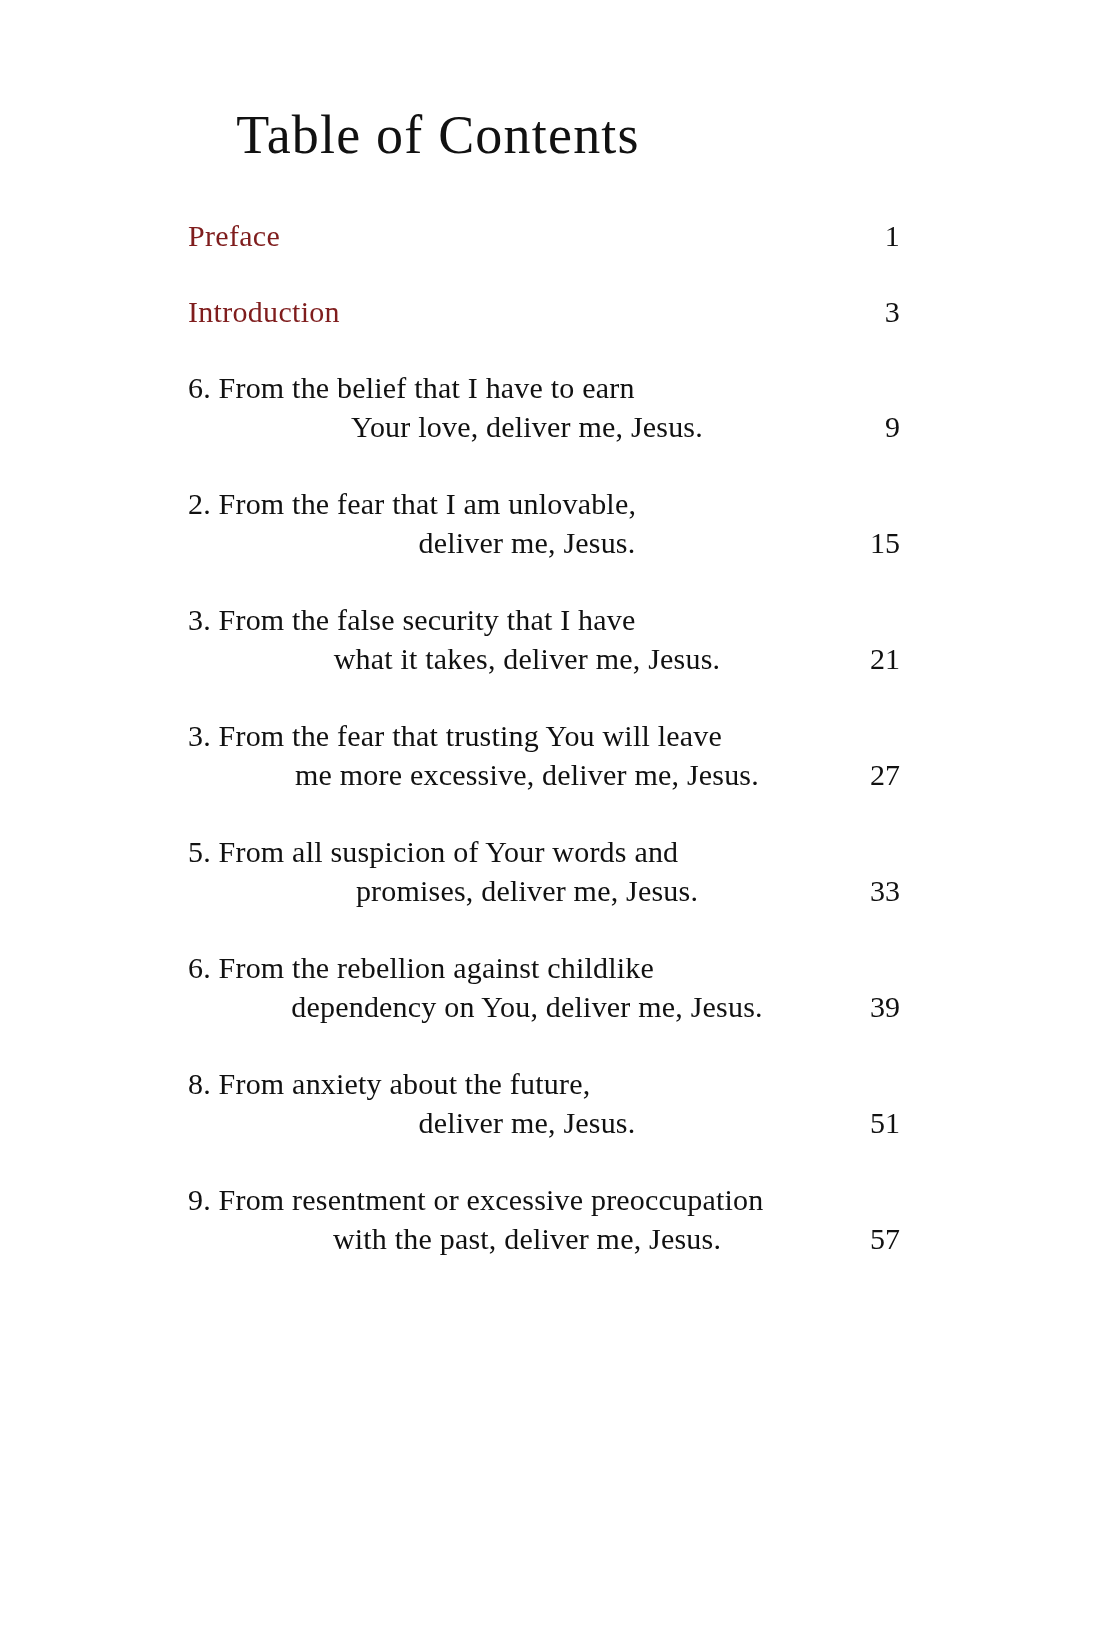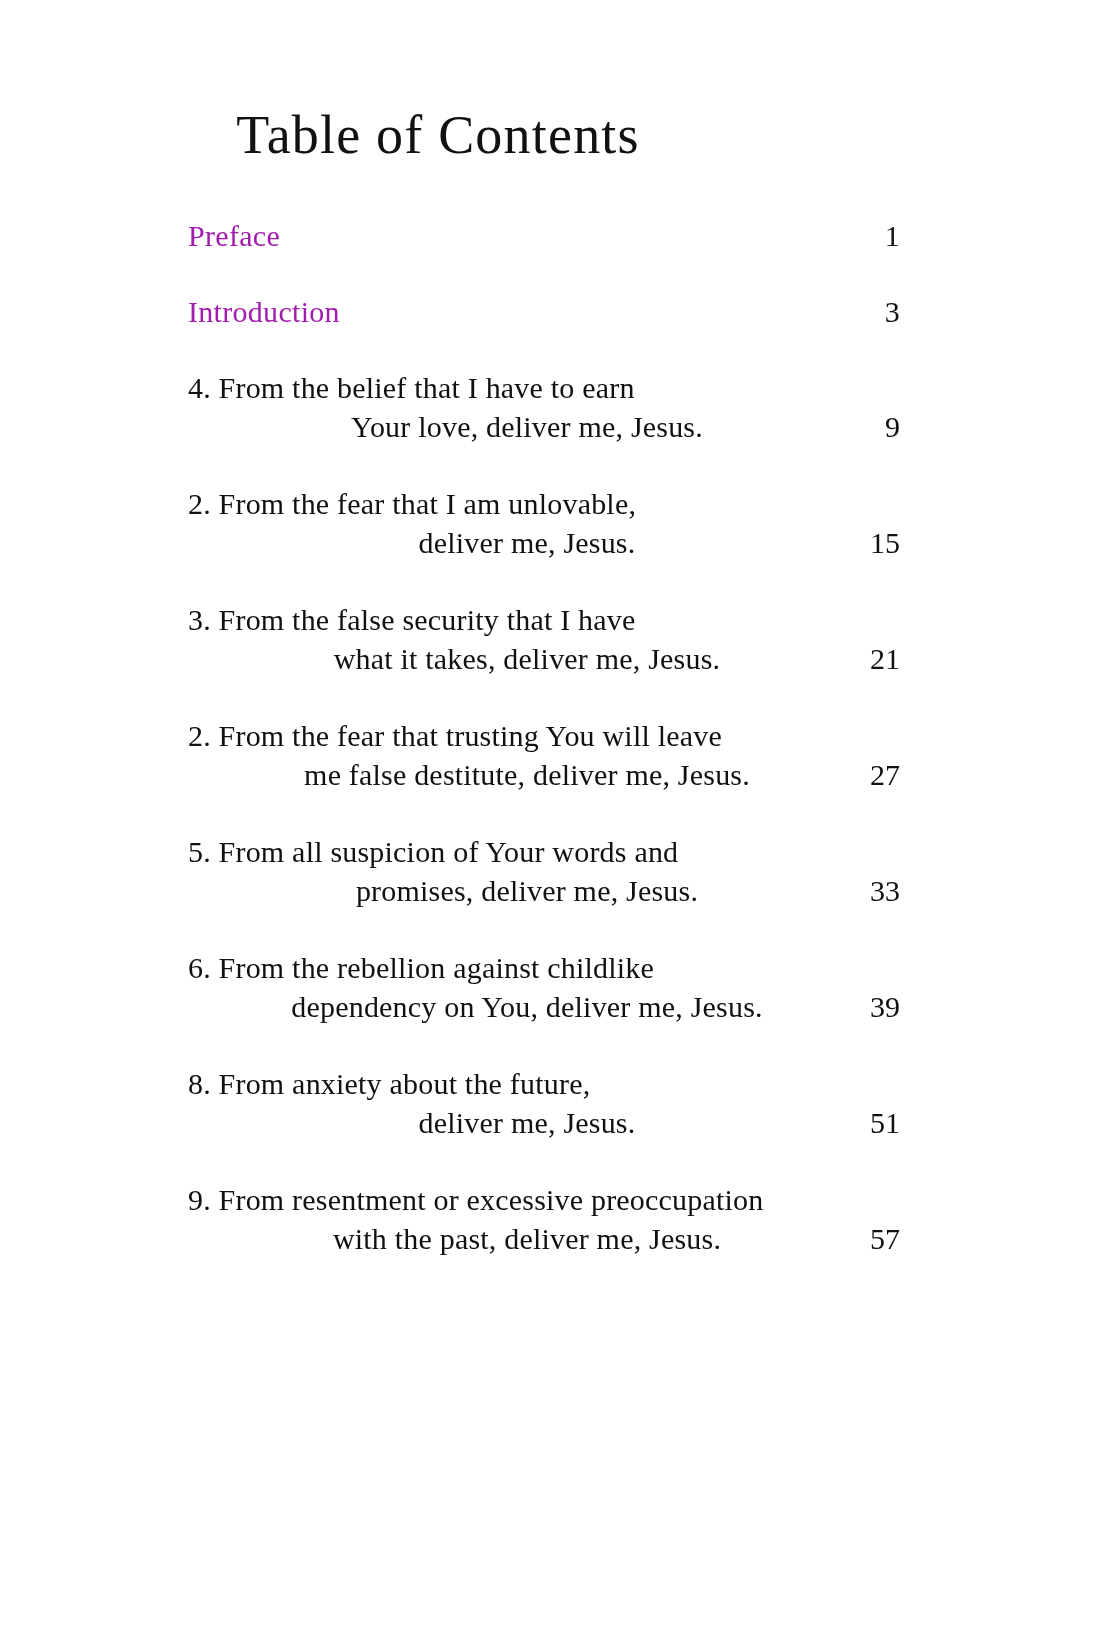--- a/index.html
+++ b/index.html
@@ -48,21 +48,21 @@
   .front-entry {
     position: relative;
     display: block;
     height: 76px;
     font-size: 30px;
     line-height: 40px;
     letter-spacing: 0.3px;
   }
   .front-entry .fe-label {
     display: inline-block;
-    color: #a21caf;
+    color: #7f1d1d;
   }
   .front-entry .fe-page {
     position: absolute;
     right: 0;
     top: 0;
     width: 70px;
     text-align: right;
     font-size: 30px;
     line-height: 40px;
     color: #111111;
@@ -118,21 +118,21 @@
       <span class="fe-page">1</span>
     </div>
 
     <div class="front-entry">
       <span class="fe-label">Introduction</span>
       <span class="fe-page">3</span>
     </div>
 
     <div class="chapter-entry">
       <span class="ce-text">
-        <span class="ce-line ce-line-first">4. From the belief that I have to earn</span>
+        <span class="ce-line ce-line-first">6. From the belief that I have to earn</span>
         <span class="ce-line ce-line-second">Your love, deliver me, Jesus.</span>
       </span>
       <span class="ce-page">9</span>
     </div>
 
     <div class="chapter-entry">
       <span class="ce-text">
         <span class="ce-line ce-line-first">2. From the fear that I am unlovable,</span>
         <span class="ce-line ce-line-second">deliver me, Jesus.</span>
       </span>
@@ -142,22 +142,22 @@
     <div class="chapter-entry">
       <span class="ce-text">
         <span class="ce-line ce-line-first">3. From the false security that I have</span>
         <span class="ce-line ce-line-second">what it takes, deliver me, Jesus.</span>
       </span>
       <span class="ce-page">21</span>
     </div>
 
     <div class="chapter-entry">
       <span class="ce-text">
-        <span class="ce-line ce-line-first">2. From the fear that trusting You will leave</span>
-        <span class="ce-line ce-line-second">me false destitute, deliver me, Jesus.</span>
+        <span class="ce-line ce-line-first">3. From the fear that trusting You will leave</span>
+        <span class="ce-line ce-line-second">me more excessive, deliver me, Jesus.</span>
       </span>
       <span class="ce-page">27</span>
     </div>
 
     <div class="chapter-entry">
       <span class="ce-text">
         <span class="ce-line ce-line-first">5. From all suspicion of Your words and</span>
         <span class="ce-line ce-line-second">promises, deliver me, Jesus.</span>
       </span>
       <span class="ce-page">33</span>

